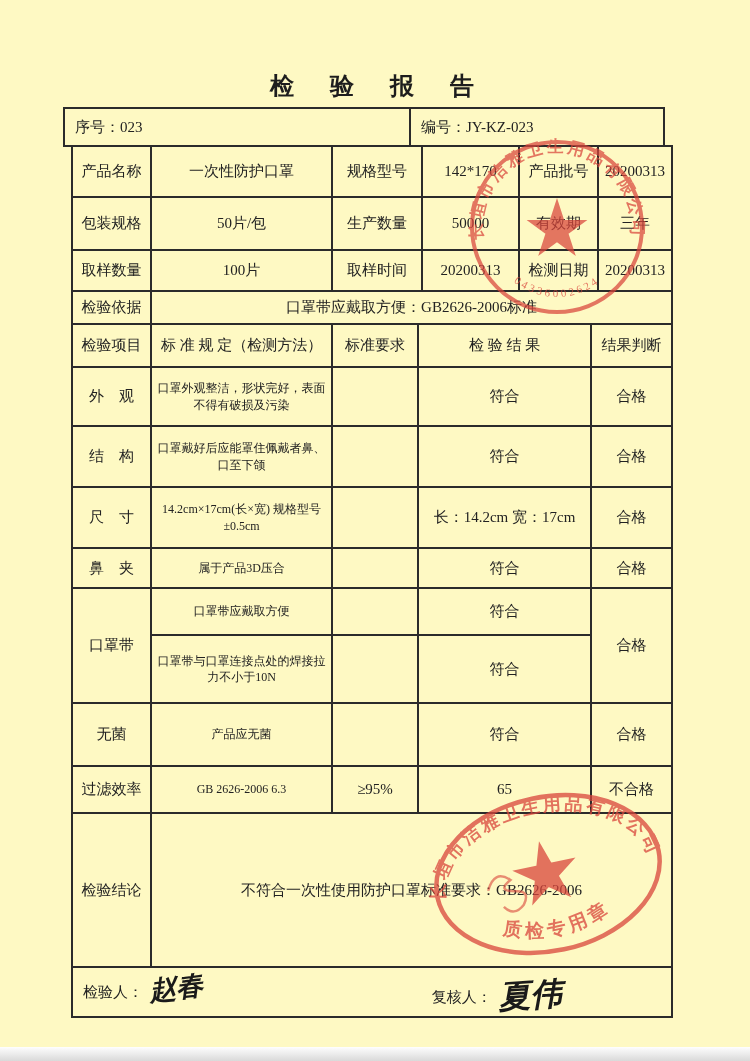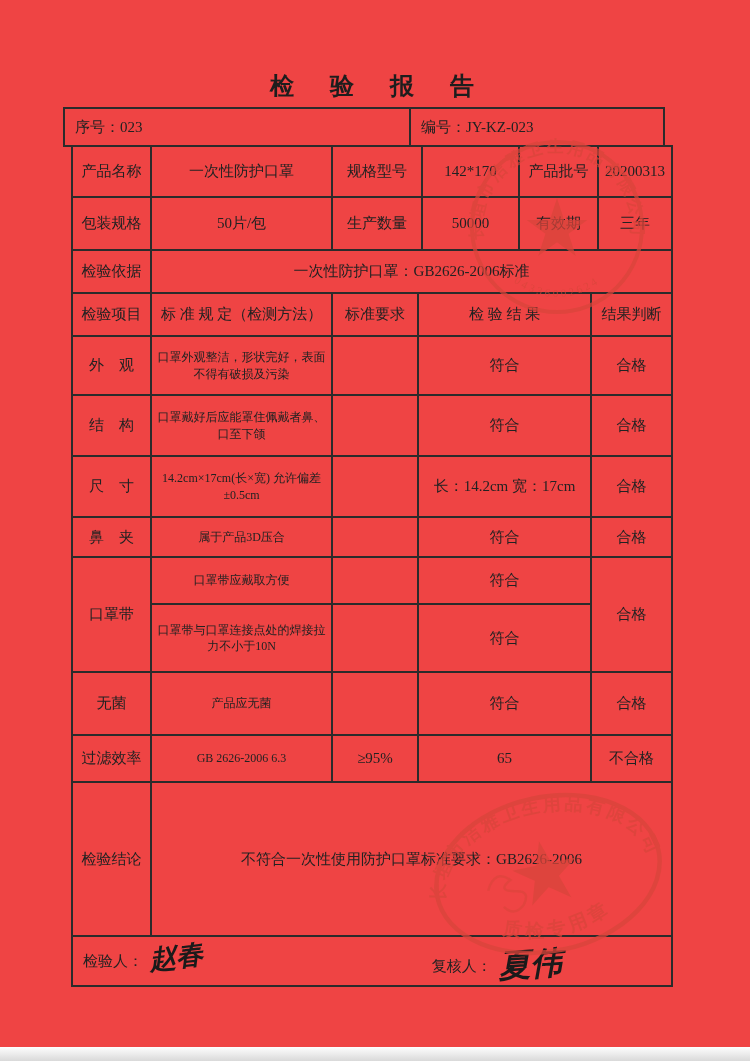--- a/index.html
+++ b/index.html
@@ -1,19 +1,19 @@
 <!DOCTYPE html>
 <html><head>
 <meta charset="utf-8">
 <style>
   html,body{margin:0;padding:0;background:#ffffff;}
   .page{
     position:relative;
     width:750px;height:1061px;
-    background:#ef4444;
+    background:#fef9c3;
     font-family:"Liberation Serif","DejaVu Serif",serif;
     color:#262626;
     overflow:hidden;
   }
   .page::after{
     content:"";position:absolute;left:0;bottom:0;width:100%;height:14px;
     background:linear-gradient(#fefefe,#d9d9d9);
   }
   .doc-title{
     position:absolute;top:70px;left:0;width:100%;
@@ -89,32 +89,40 @@
         <td>20200313</td>
       </tr>
       <tr style="height:53px">
         <td>包装规格</td>
         <td>50片/包</td>
         <td>生产数量</td>
         <td>50000</td>
         <td>有效期</td>
         <td>三年</td>
       </tr>
+      <tr style="height:41px">
+        <td>取样数量</td>
+        <td>100片</td>
+        <td>取样时间</td>
+        <td>20200313</td>
+        <td>检测日期</td>
+        <td>20200313</td>
+      </tr>
     </tbody>
       </table>
 
     <table>
       <colgroup>
           <col style="width:79px">
           <col style="width:521px">
         </colgroup>
       <tbody>
-          <tr style="height:43px">
+          <tr style="height:33px">
         <td>检验依据</td>
-        <td>一次性防护口罩：GB2626-2006标准</td>
+        <td>口罩带应戴取方便：GB2626-2006标准</td>
       </tr>
     </tbody>
       </table>
 
     <table>
       <colgroup>
         <col style="width:79px">
           <col style="width:181px">
           <col style="width:86px">
         <col style="width:173px">
@@ -137,21 +145,21 @@
       </tr>
       <tr style="height:61px">
         <td>结　构</td>
         <td class="small">口罩戴好后应能罩住佩戴者鼻、口至下颌</td>
         <td></td>
         <td>符合</td>
         <td>合格</td>
       </tr>
       <tr style="height:61px">
         <td>尺　寸</td>
-        <td class="small">14.2cm×17cm(长×宽) 允许偏差±0.5cm</td>
+        <td class="small">14.2cm×17cm(长×宽) 规格型号±0.5cm</td>
         <td></td>
         <td>长：14.2cm 宽：17cm</td>
         <td>合格</td>
       </tr>
       <tr style="height:40px">
         <td>鼻　夹</td>
         <td class="small">属于产品3D压合</td>
         <td></td>
         <td>符合</td>
         <td>合格</td>

